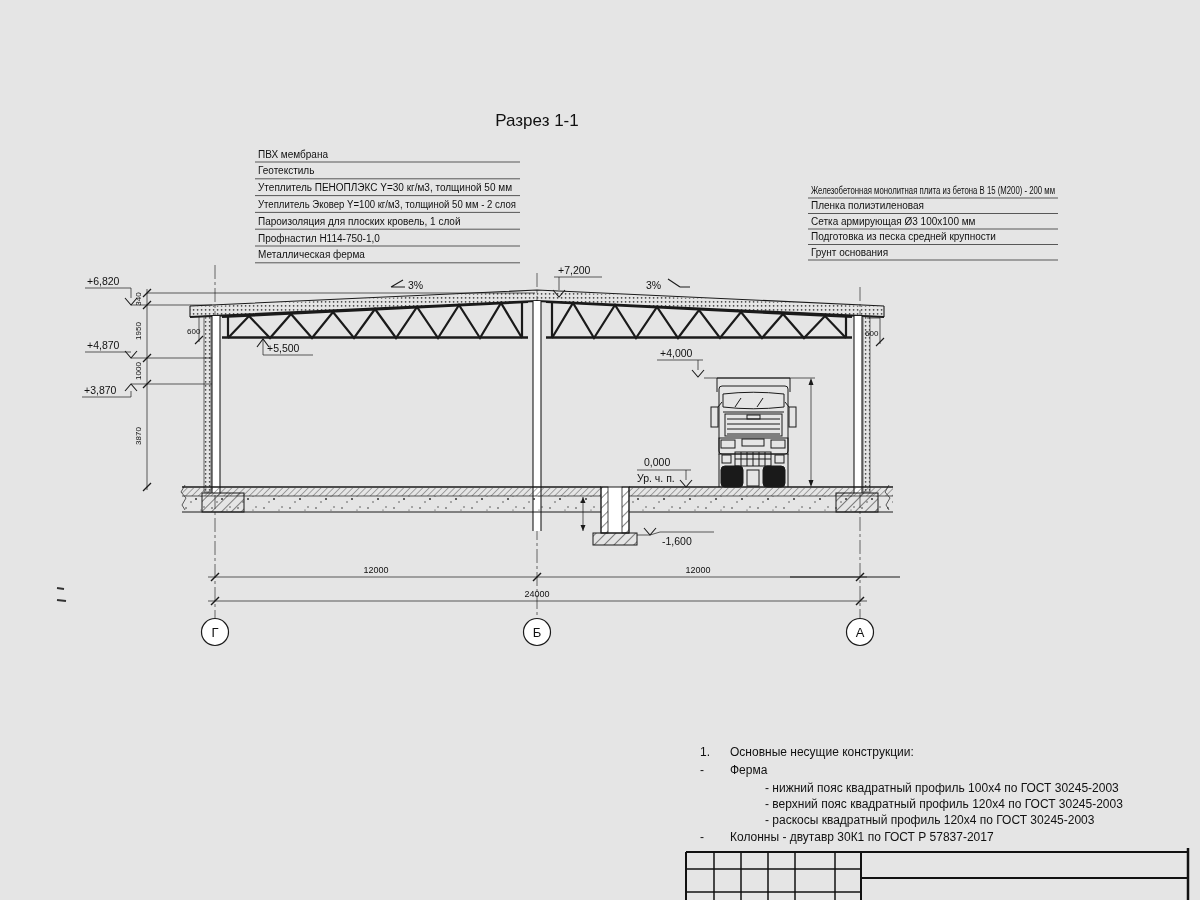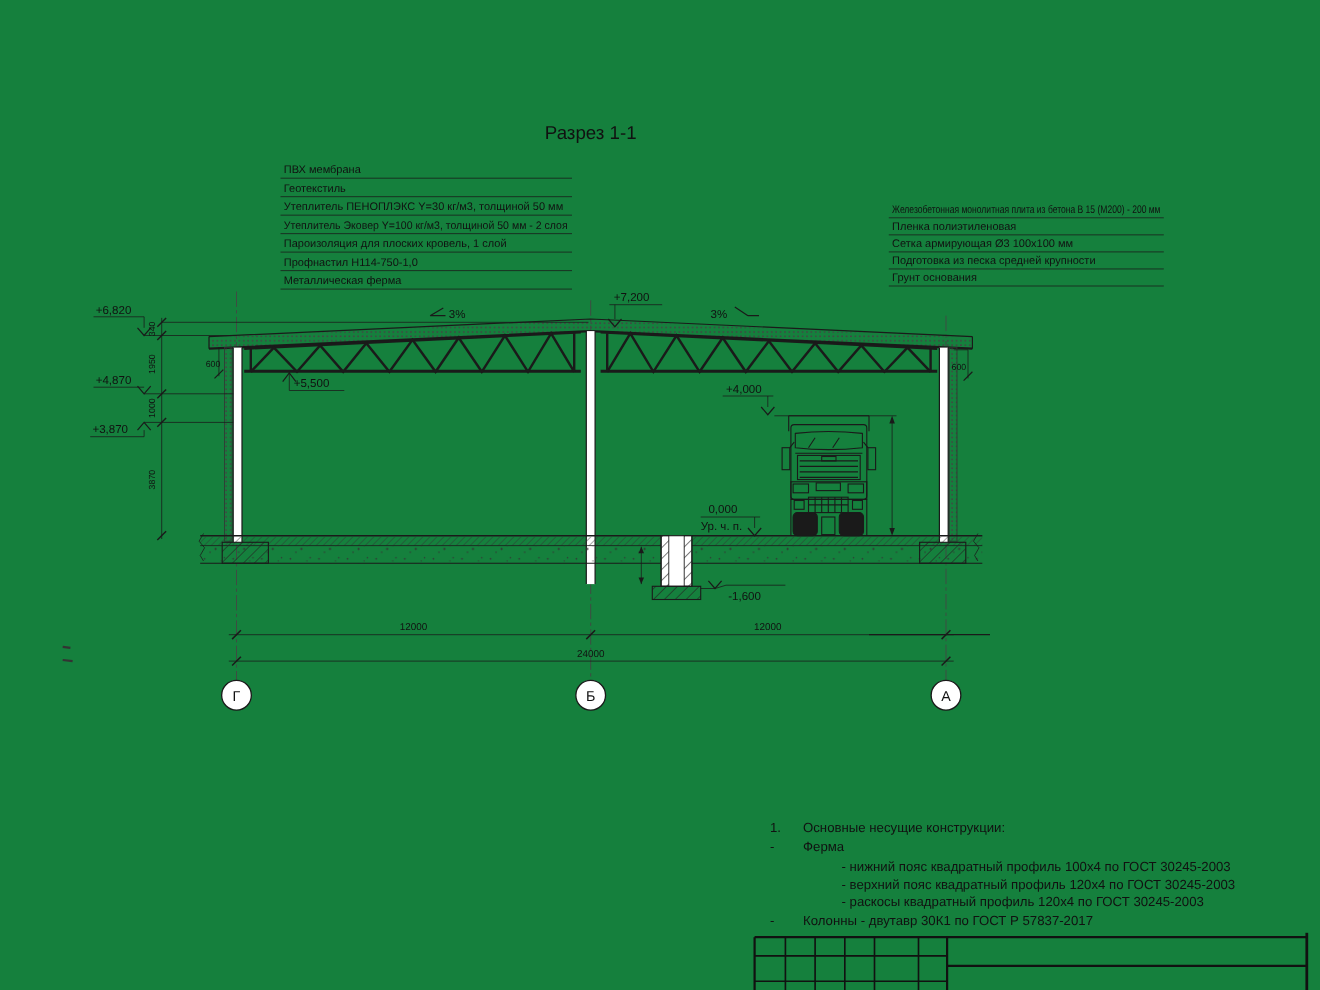--- a/index.html
+++ b/index.html
@@ -1,16 +1,16 @@
 <!DOCTYPE html>
 <html><head>
 <meta charset="utf-8">
 <style>
   html,body{margin:0;padding:0;background:#fff;}
-  #sheet{position:relative;width:1200px;height:900px;background:#15803d;overflow:hidden;
+  #sheet{position:relative;width:1200px;height:900px;background:#e5e5e5;overflow:hidden;
          font-family:"Liberation Sans", sans-serif;}
   svg{position:absolute;left:0;top:0;}
   svg text{fill:#111;font-family:"Liberation Sans", sans-serif;}
   .t-title{font-size:17px;}
   .t-callout{font-size:10px;}
   .t-elev{font-size:10.5px;}
   .t-dim{font-size:9px;}
   .t-dimsm{font-size:8px;}
   .t-axis{font-size:13px;}
   .t-note{font-size:12px;}

